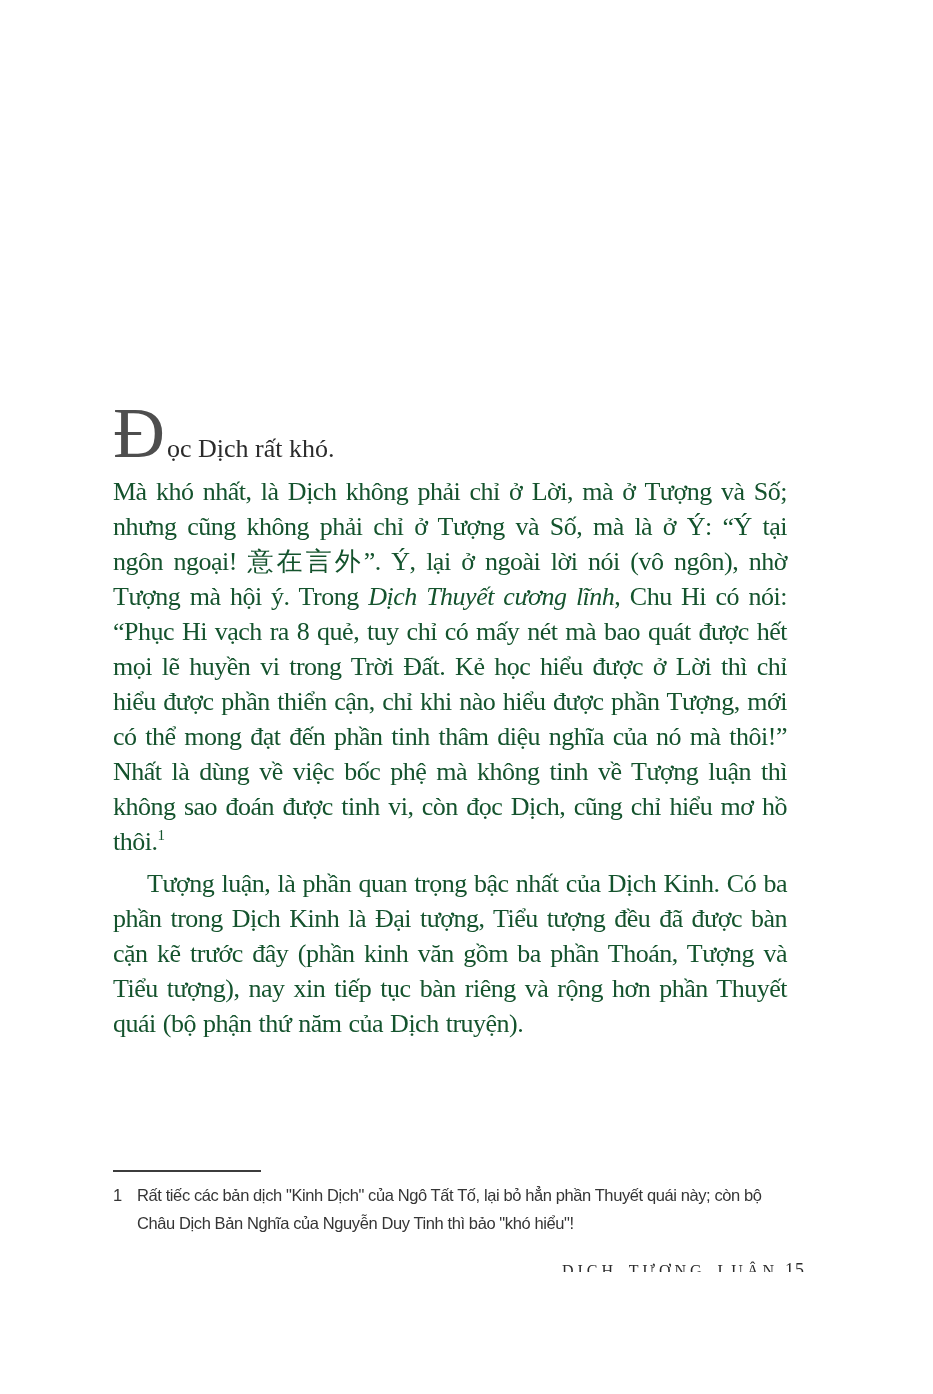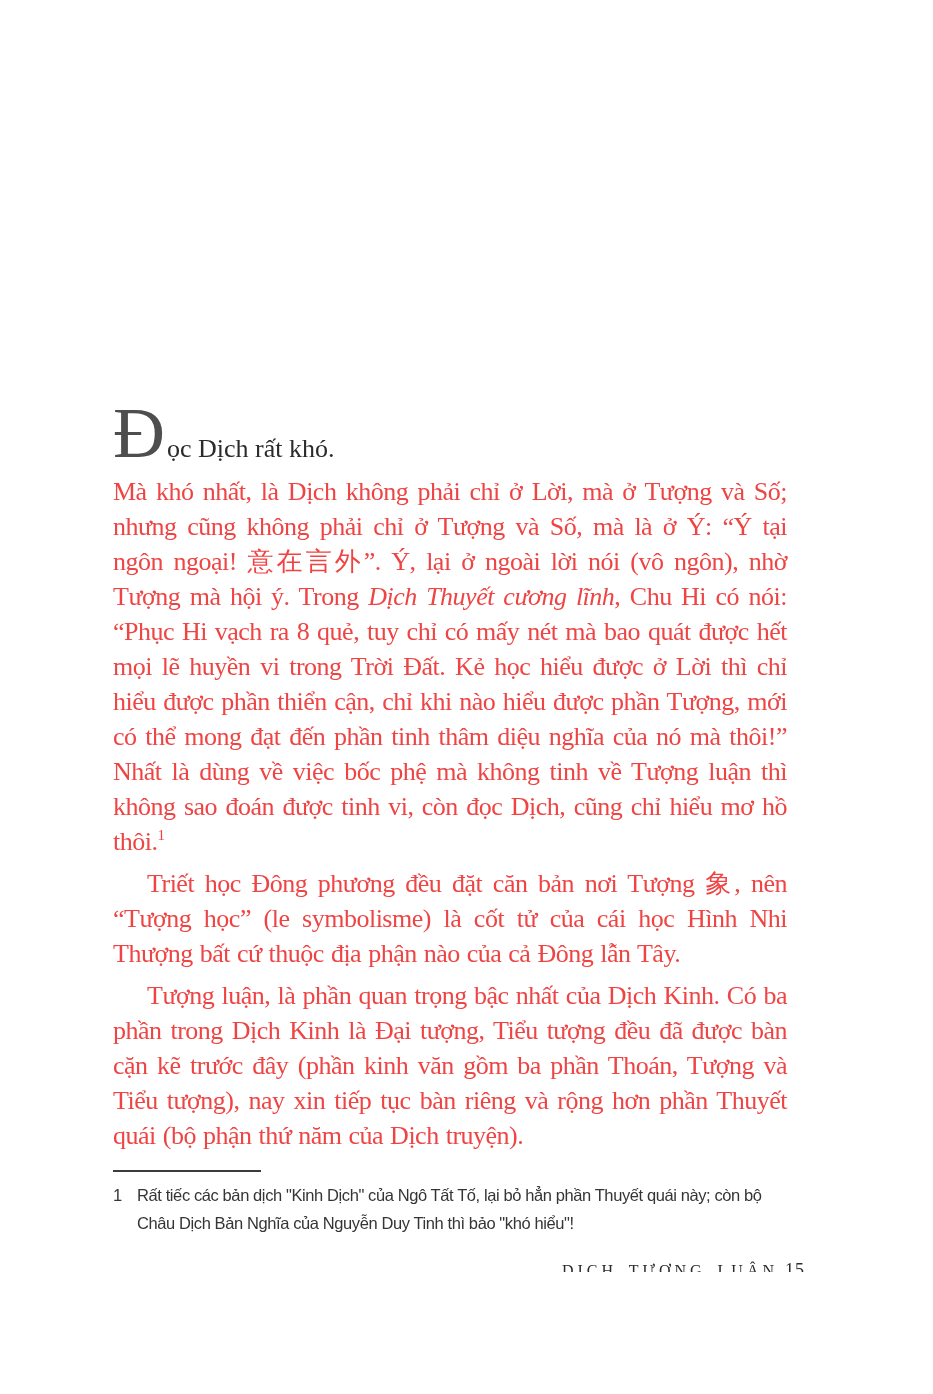--- a/index.html
+++ b/index.html
@@ -36,21 +36,21 @@
     font-size: 26px;
     color: #2b2b2b;
   }
   p.body {
     margin: 0 16px 7px 0;
     font-size: 26px;
     line-height: 35px;
     text-align: justify;
     letter-spacing: -0.5px;
     word-spacing: 1px;
-    color: #ef4444;
+    color: #14532d;
   }
   p.body.indent {
     text-indent: 34px;
   }
   p.body em {
     font-style: italic;
   }
   sup.fnref {
     font-size: 15px;
     line-height: 0;
@@ -106,21 +106,20 @@
 <body>
 
 <div class="page">
 
   <div class="content">
     <p class="opening">
       <span class="dropcap">Đ</span><span class="opening-rest">ọc Dịch rất khó.</span>
     </p>
     <div>
         <p class="body"><span>Mà khó nhất, là Dịch không phải chỉ ở Lời, mà ở Tượng và Số; nhưng cũng không phải chỉ ở Tượng và Số, mà là ở Ý: “Ý tại ngôn ngoại! 意在言外”. Ý, lại ở ngoài lời nói (vô ngôn), nhờ Tượng mà hội ý. Trong </span><em>Dịch Thuyết cương lĩnh</em><span>, Chu Hi có nói: “Phục Hi vạch ra 8 quẻ, tuy chỉ có mấy nét mà bao quát được hết mọi lẽ huyền vi trong Trời Đất. Kẻ học hiểu được ở Lời thì chỉ hiểu được phần thiển cận, chỉ khi nào hiểu được phần Tượng, mới có thể mong đạt đến phần tinh thâm diệu nghĩa của nó mà thôi!” Nhất là dùng về việc bốc phệ mà không tinh về Tượng luận thì không sao đoán được tinh vi, còn đọc Dịch, cũng chỉ hiểu mơ hồ thôi.</span><sup class="fnref">1</sup></p>
-        <p class="body indent"><span>Triết học Đông phương đều đặt căn bản nơi Tượng 象, nên “Tượng học” (le symbolisme) là cốt tử của cái học Hình Nhi Thượng bất cứ thuộc địa phận nào của cả Đông lẫn Tây.</span></p>
         <p class="body indent"><span>Tượng luận, là phần quan trọng bậc nhất của Dịch Kinh. Có ba phần trong Dịch Kinh là Đại tượng, Tiểu tượng đều đã được bàn cặn kẽ trước đây (phần kinh văn gồm ba phần Thoán, Tượng và Tiểu tượng), nay xin tiếp tục bàn riêng và rộng hơn phần Thuyết quái (bộ phận thứ năm của Dịch truyện).</span></p>
       </div>
   </div>
 
   <div class="footnote-area">
     <div class="fn-rule"></div>
     <div class="footnote">
       <span class="fn-num">1</span>
       <span class="fn-text">Rất tiếc các bản dịch "Kinh Dịch" của Ngô Tất Tố, lại bỏ hẳn phần Thuyết quái này; còn bộ Châu Dịch Bản Nghĩa của Nguyễn Duy Tinh thì bảo "khó hiểu"!</span>
     </div>

